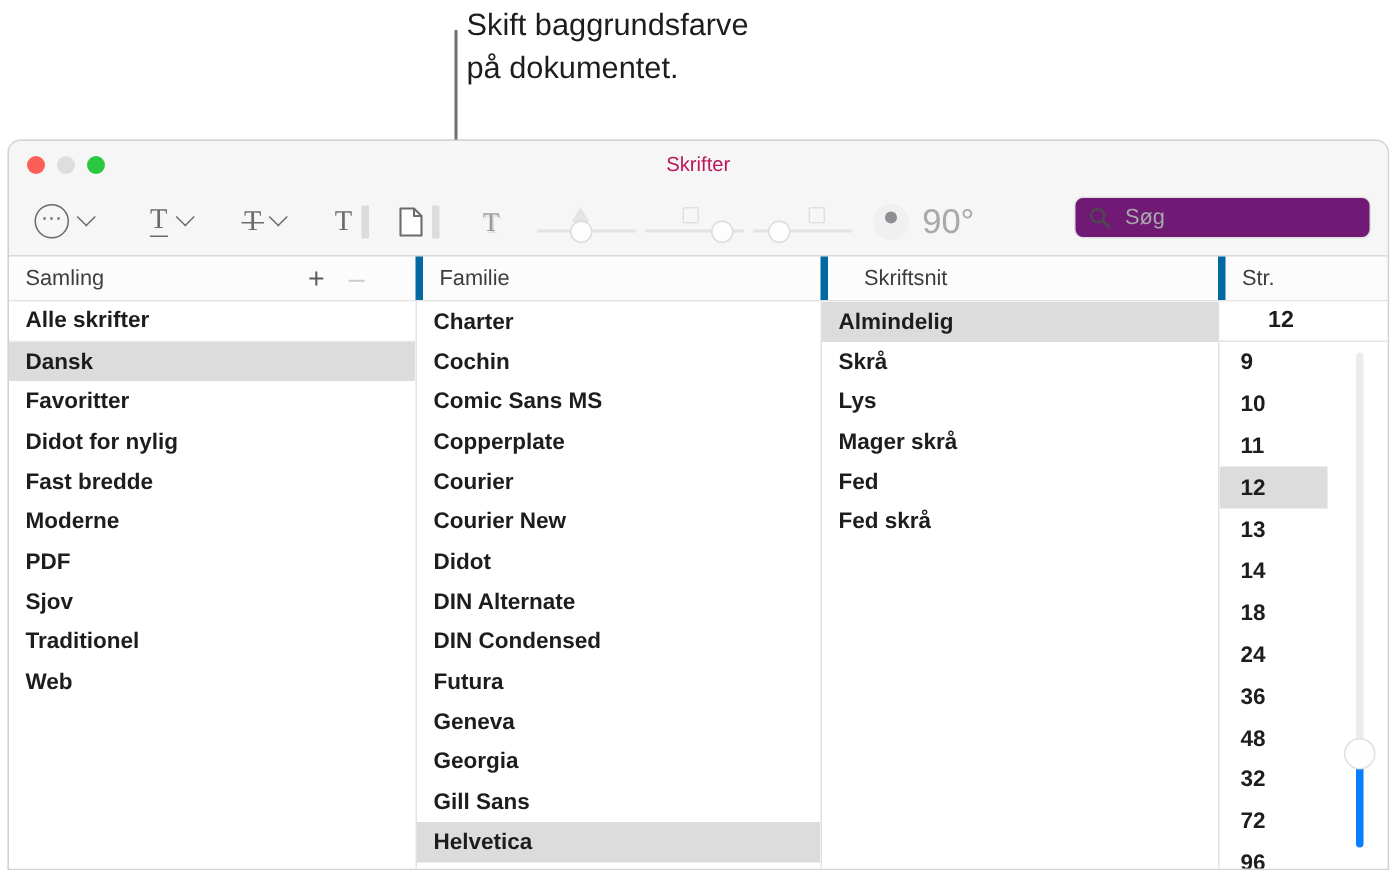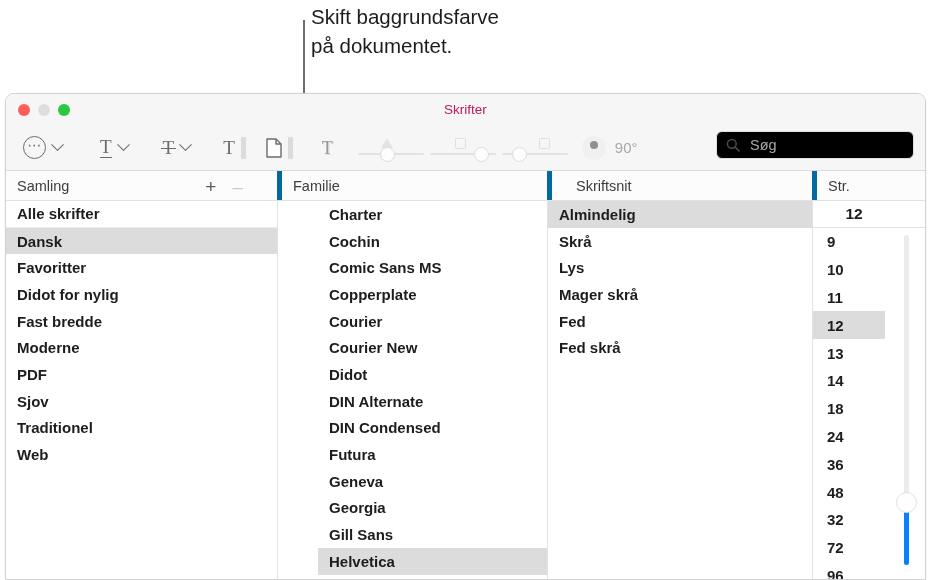--- a/index.html
+++ b/index.html
@@ -152,30 +152,30 @@
     width: 24px; height: 24px;
     background: #f0f0f1; border-radius: 50%;
   }
   .dial .pip {
     position: absolute; left: 8px; top: 5px;
     width: 8px; height: 8px;
     background: #8e8e93; border-radius: 50%;
   }
   .angle {
     margin-left: 9px;
-    font-size: 15px; color: #a9a9ad;
+    font-size: 23px; color: #a9a9ad;
   }
 
   
   #searchfield {
     position: absolute; right: 11px; top: 7px;
     width: 198px; height: 28px;
     border: 1px solid #e0e0e2;
     border-radius: 6px;
-    background: #000000;
+    background: #701a75;
     display: flex; align-items: center;
     padding: 0 9px;
   }
   #search-input {
     border: 0; outline: 0; background: transparent;
     font-family: "Liberation Sans", sans-serif;
     font-size: 14.5px; color: #8e8e93;
     margin-left: 8px; width: 150px;
   }
   #search-input::placeholder { color: #a8a8ad; }
@@ -205,21 +205,21 @@
   }
   .pm { font-size: 19px; line-height: 1; }
   .pm.add { color: #5c5c5e; }
   .pm.rem { color: #cacacc; }
 
   
   #body { display: flex; height: 379px; font-weight: bold; }
   .col { position: relative; height: 100%; background: #ffffff; overflow: hidden; }
   .col + .col { border-left: 1px solid #e2e2e3; }
   .col-samling   { width: 271px; }
-  .col-familie   { width: 270px; padding-left: 40px; }
+  .col-familie   { width: 270px; }
   .col-skriftsnit{ width: 265px; }
   .col-str       { width: 113px; }
 
   .row {
     height: 26.7px;
     display: flex; align-items: center;
     padding-left: 11px;
     font-size: 15px;
     color: #1d1d1f;
     white-space: nowrap;

